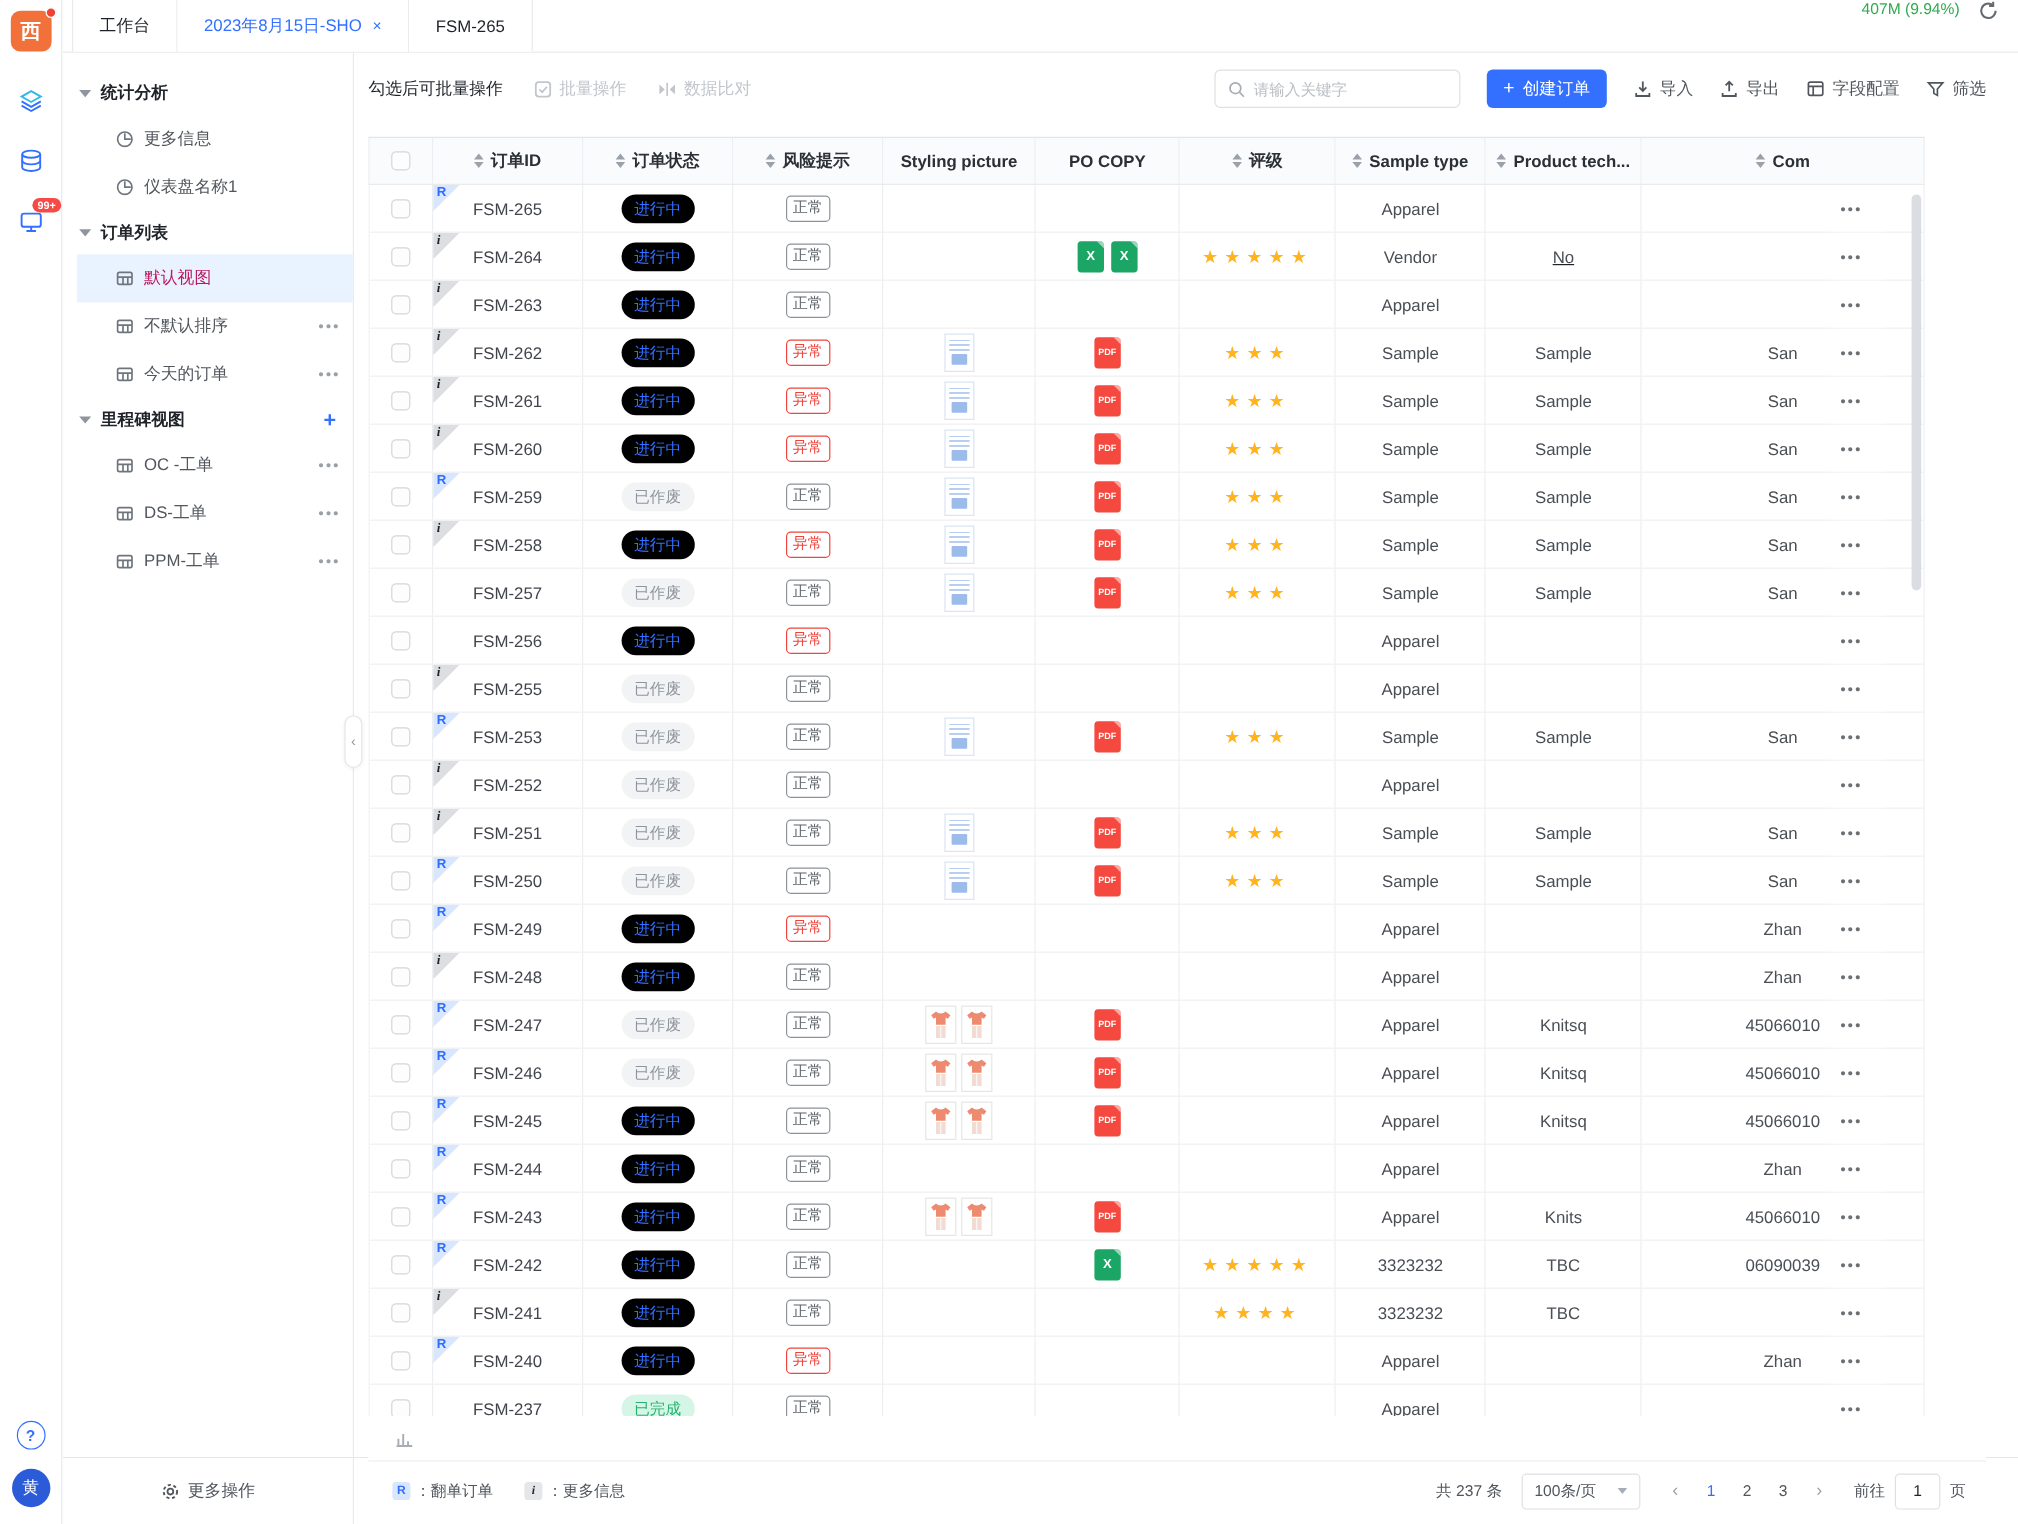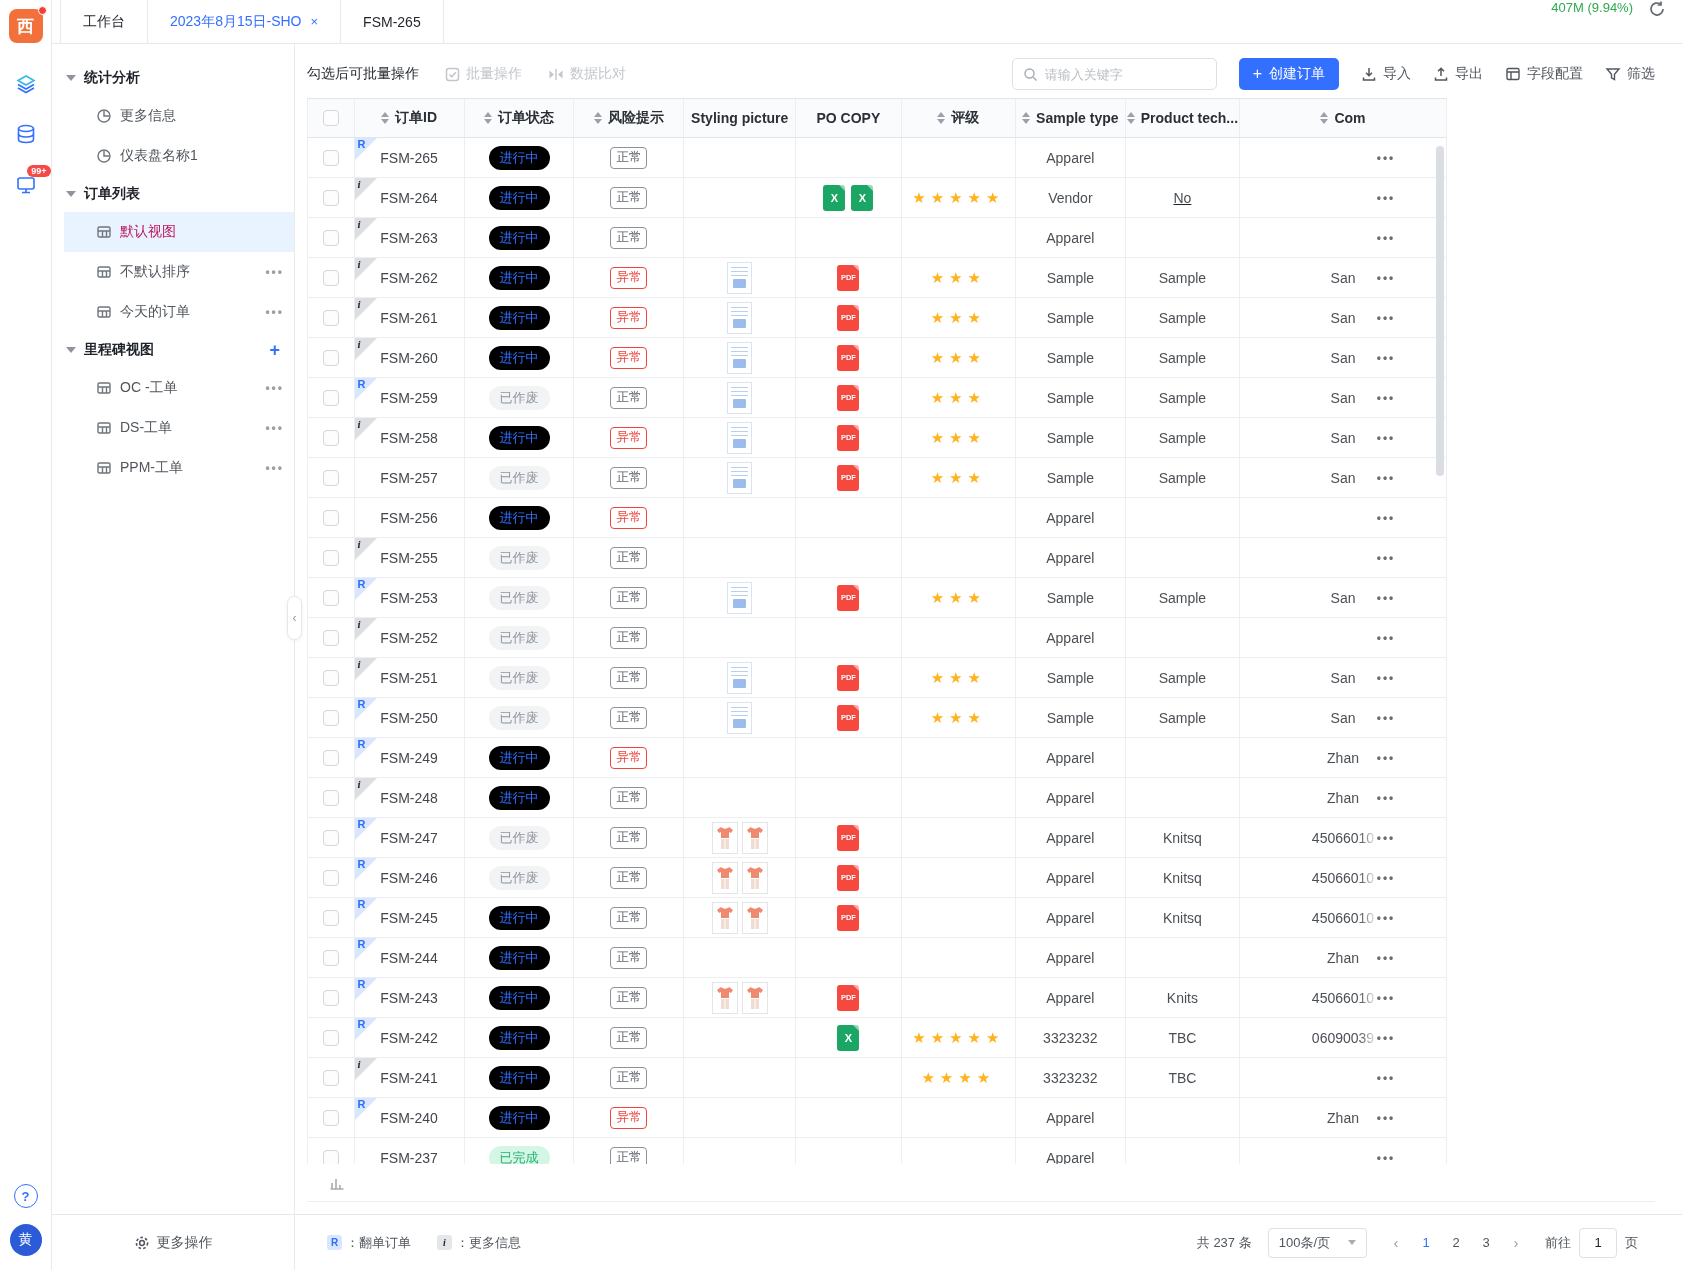--- a/index.html
+++ b/index.html
@@ -46,21 +46,21 @@
 .ctoolbar{width:1348px;height:40px;display:flex;align-items:center;gap:26px}
 .tl-hint{color:#1f2329}
 .tl-dis{display:flex;align-items:center;gap:6px;color:#c2c6cc}
 .tl-right{margin-left:auto;display:flex;align-items:center;gap:22px}
 .searchbox{width:205px;height:32px;border:1px solid #dee0e3;border-radius:5px;display:flex;align-items:center;padding:0 10px;gap:7px}
 .searchbox input{border:none;outline:none;width:150px;font-size:13px;color:#1f2329;font-family:inherit}
 .searchbox input::placeholder{color:#bbbfc4}
 .btn-primary{height:32px;padding:0 14px;background:#3370ff;border-radius:5px;color:#fff;display:flex;align-items:center;gap:7px;font-size:14px}
 .tl-act{display:flex;align-items:center;gap:6px;color:#51565d;font-size:14px}
 
-.table-area{width:1140px;position:relative;margin-top:4px}
+.table-area{width:1297px;position:relative;margin-top:20px}
 .thead{display:flex;height:40px;background:#fafbfc;border-top:1px solid #e3e5e8;border-bottom:1px solid #e3e5e8}
 .thead .cell{font-weight:bold;color:#2b2f36;background:#fafbfc}
 .cell{display:flex;align-items:center;justify-content:center;border-right:1px solid #eceef1;height:100%;overflow:hidden;position:relative}
 .cell:first-child{border-left:1px solid #eceef1}
 .sort{display:inline-flex;flex-direction:column;gap:2px;margin-right:6px}
 .sort i{display:block;width:0;height:0;border-left:4px solid transparent;border-right:4px solid transparent}
 .sort .up{border-bottom:5px solid #9aa1a9}
 .sort .dn{border-top:5px solid #9aa1a9}
 .rows{height:1026px;overflow:hidden;position:relative}
 .trow{display:flex;height:40px;border-bottom:1px solid #eceef1;background:#fff;position:relative}

